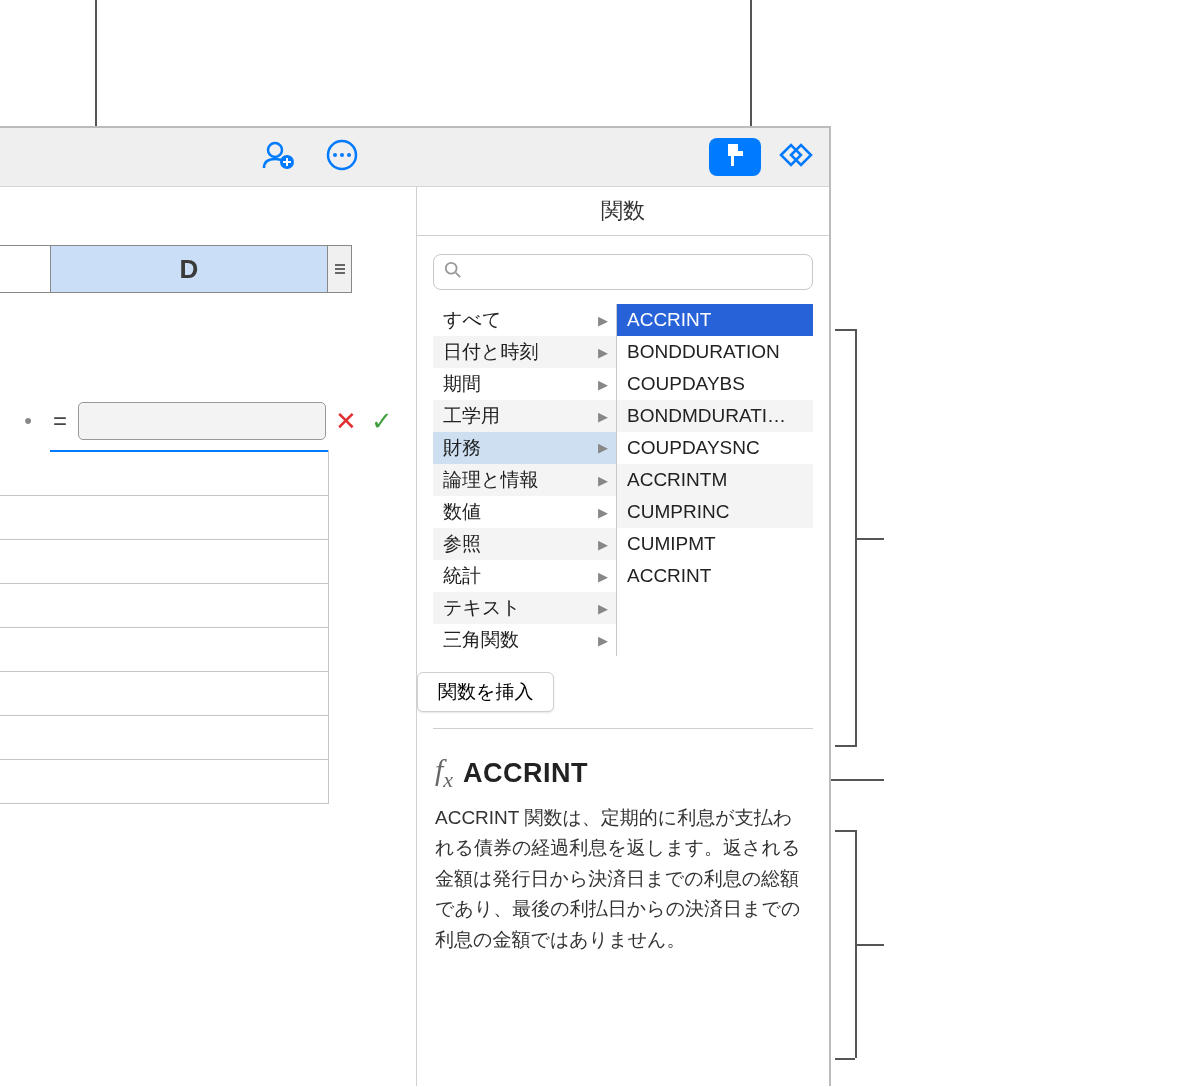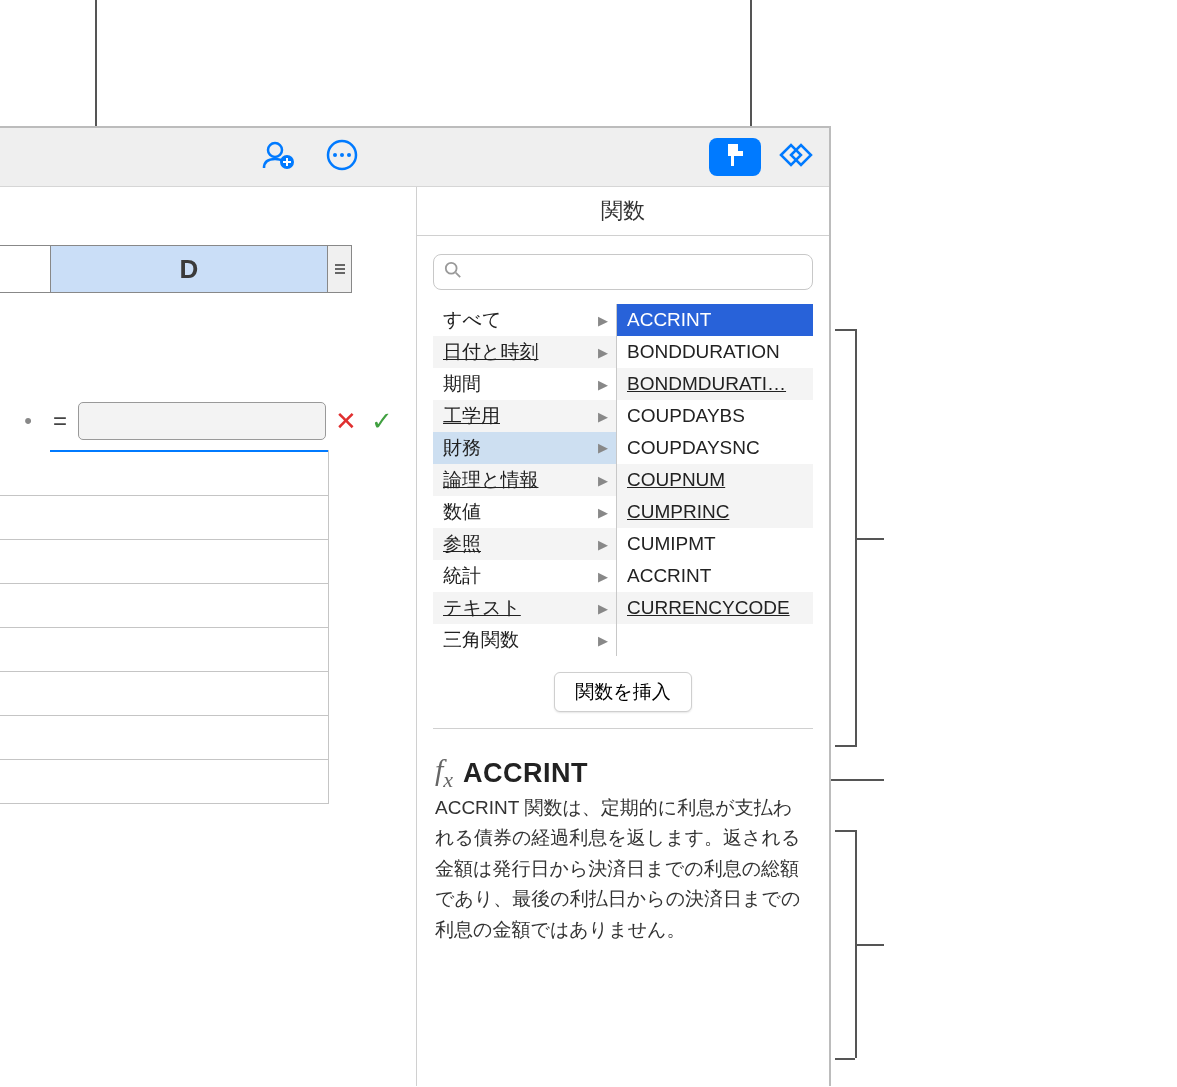--- a/index.html
+++ b/index.html
@@ -53,32 +53,32 @@
   .sidebar { flex: 1; display: flex; flex-direction: column; }
   .sidebar-header { height: 49px; display: flex; align-items: center; justify-content: center; font-size: 22px; color: #333; border-bottom: 1px solid #d0d0d0; }
   .sidebar-search { padding: 18px 16px 14px; }
   .search-box { width: 100%; height: 36px; border: 1px solid #c8c8c8; border-radius: 8px; display: flex; align-items: center; padding: 0 10px; background: #fff; }
   .search-box svg { width: 18px; height: 18px; fill: #999; }
 
   .func-browser { display: flex; padding: 0 16px; }
   .cat-list { width: 184px; border-right: 1px solid #c8c8c8; }
   .func-list { flex: 1; }
   .list-row { height: 32px; display: flex; align-items: center; padding: 0 10px; font-size: 19px; color: #222; position: relative; cursor: default; }
-  .list-row.alt { background: #f4f4f4; text-decoration: underline; }
+  .list-row.alt { background: #f4f4f4; }
   .list-row .arrow { position: absolute; right: 8px; color: #888; font-size: 13px; }
   .list-row.selected-cat { background: #cddff1; font-family: Liberation Serif, serif; }
   .list-row.selected-func { background: #2862d9; color: #fff; }
 
-  .insert-btn-row { display: flex; justify-content: center; padding: 16px 0; }
+  .insert-btn-row { display: flex; padding: 16px 0; }
   .insert-btn { padding: 6px 20px; font-size: 19px; background: #fff; border: 1px solid #cfcfcf; border-radius: 6px; box-shadow: 0 1px 2px rgba(0,0,0,0.1); cursor: pointer; }
 
   .divider { height: 1px; background: #d0d0d0; margin: 0 16px; }
 
   .func-detail { padding: 24px 18px; }
-  .func-title { display: flex; align-items: center; gap: 10px; margin-bottom: 0; }
+  .func-title { display: flex; align-items: center; gap: 10px; margin-bottom: 10px; }
   .fx-icon { font-family: Georgia, serif; font-style: italic; font-size: 30px; color: #666; }
   .func-name { font-size: 27px; font-weight: 700; letter-spacing: 0.5px; color: #222; }
   .func-desc { font-size: 19px; line-height: 1.6; color: #333; }
 </style>
 </head>
 <body>
 
 <div class="callout callout-v1"></div>
 <div class="callout callout-v2"></div>
 <div class="callout callout-br1v"></div>
@@ -199,28 +199,27 @@
             <div class="list-row alt">論理と情報<span class="arrow">▶</span></div>
             <div class="list-row">数値<span class="arrow">▶</span></div>
             <div class="list-row alt">参照<span class="arrow">▶</span></div>
             <div class="list-row">統計<span class="arrow">▶</span></div>
             <div class="list-row alt">テキスト<span class="arrow">▶</span></div>
             <div class="list-row">三角関数<span class="arrow">▶</span></div>
           </div>
         <div class="func-list" id="func-list">
             <div class="list-row selected-func">ACCRINT</div>
             <div class="list-row">BONDDURATION</div>
+            <div class="list-row">COUPDAYBS</div>
             <div class="list-row alt">BONDMDURATI…</div>
-            <div class="list-row">COUPDAYBS</div>
             <div class="list-row">COUPDAYSNC</div>
-            <div class="list-row alt">COUPNUM</div>
+            <div class="list-row alt">ACCRINTM</div>
             <div class="list-row alt">CUMPRINC</div>
             <div class="list-row">CUMIPMT</div>
             <div class="list-row">ACCRINT</div>
-            <div class="list-row alt">CURRENCYCODE</div>
           </div>
       </div>
 
       <div class="insert-btn-row">
         <button class="insert-btn">関数を挿入</button>
       </div>
 
       <div class="divider"></div>
 
       <div class="func-detail">

